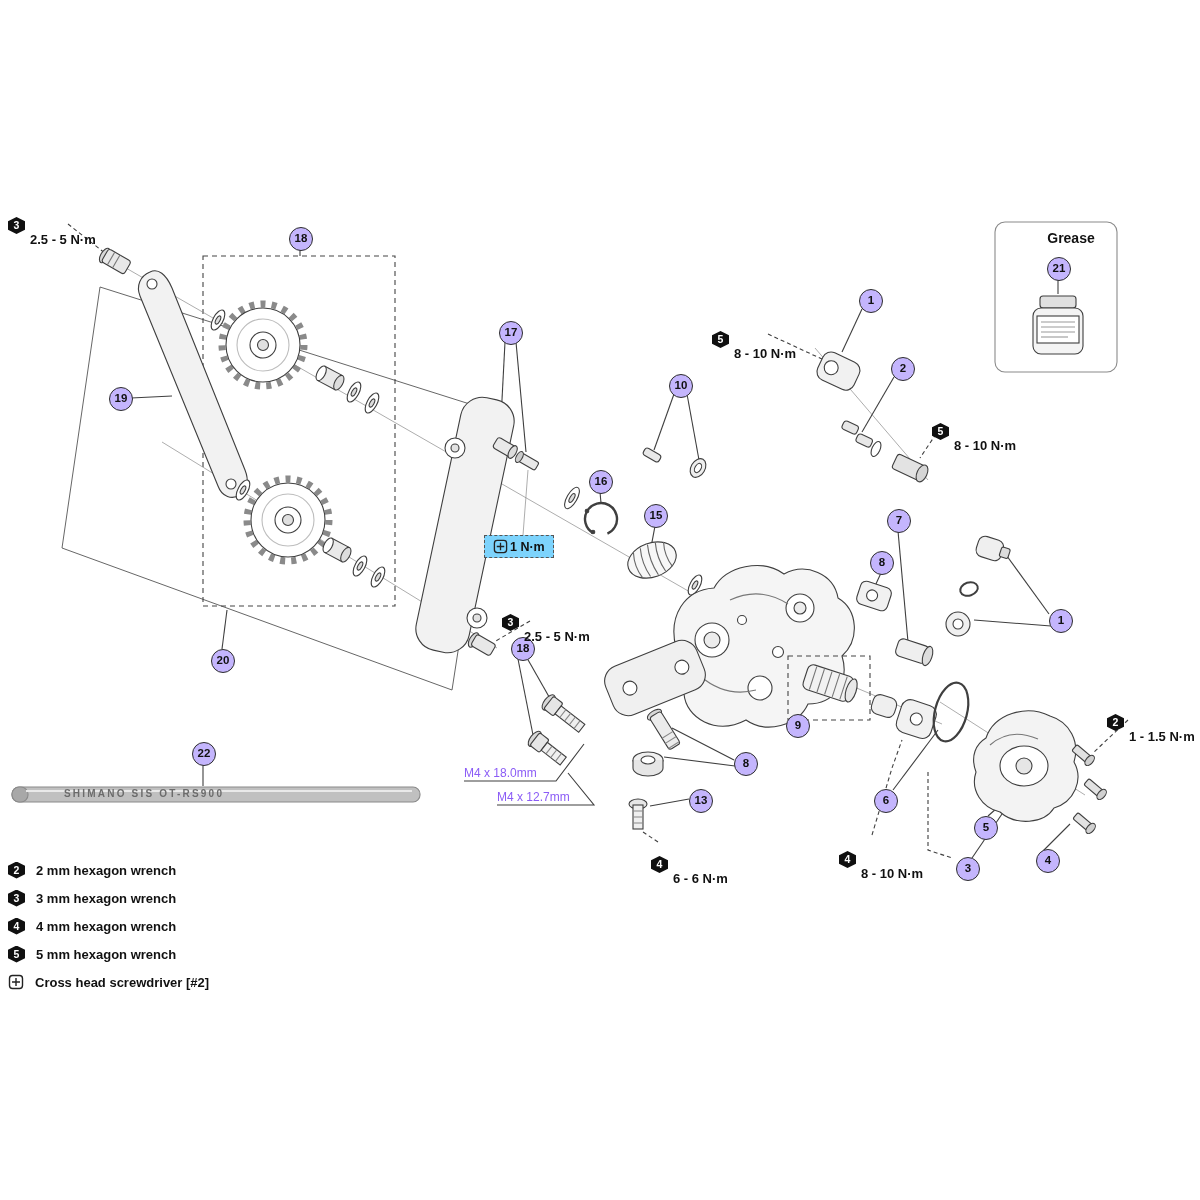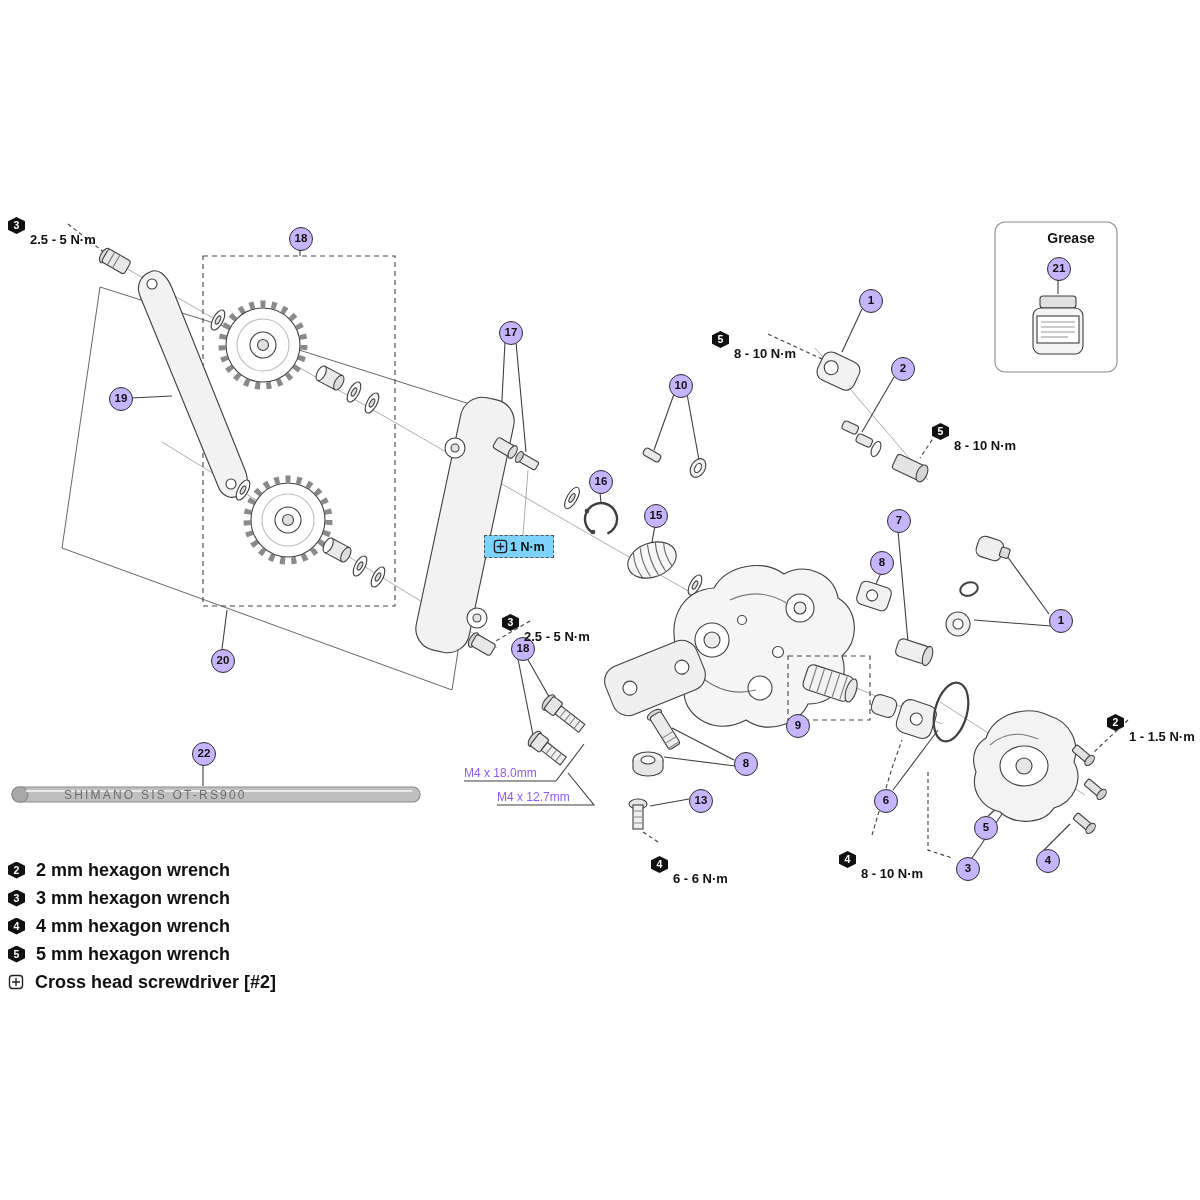--- a/index.html
+++ b/index.html
@@ -20,26 +20,26 @@
 
   .screw-note{position:absolute;left:484px;top:535px;border:1.3px dashed #555;background:#7dd3fc;
               padding:3px 8px;display:flex;align-items:center;gap:2px;
               font-size:12.5px;font-weight:700;z-index:3;}
 
   .grease-title{position:absolute;left:997px;top:230px;width:118px;text-align:center;
                 font-size:14px;font-weight:700;z-index:3;padding-left:15px;}
 
   .size-label{position:absolute;font-size:12px;color:#8b5cf6;z-index:3;white-space:nowrap;}
 
-  .cable-marking{position:absolute;left:64px;top:788px;font-size:12px;font-weight:400;
+  .cable-marking{position:absolute;left:64px;top:788px;font-size:10px;font-weight:700;
                  letter-spacing:2.2px;color:#6b6b6b;z-index:3;white-space:nowrap;}
 
   .legend{position:absolute;left:8px;top:861px;z-index:3;}
   .legend-row{display:flex;align-items:center;gap:11px;height:18px;margin-bottom:10px;}
-  .legend-label{font-size:18px;font-weight:700;white-space:nowrap;}
+  .legend-label{font-size:13px;font-weight:700;white-space:nowrap;}
   .ph-icon{flex:none;}
 </style>
 </head>
 <body>
 
 <div class="stage">
 
   <svg class="art" width="1200" height="1200" viewBox="0 0 1200 1200">
     <g stroke="#3f3f3f" stroke-width="1.1" fill="none">
 

